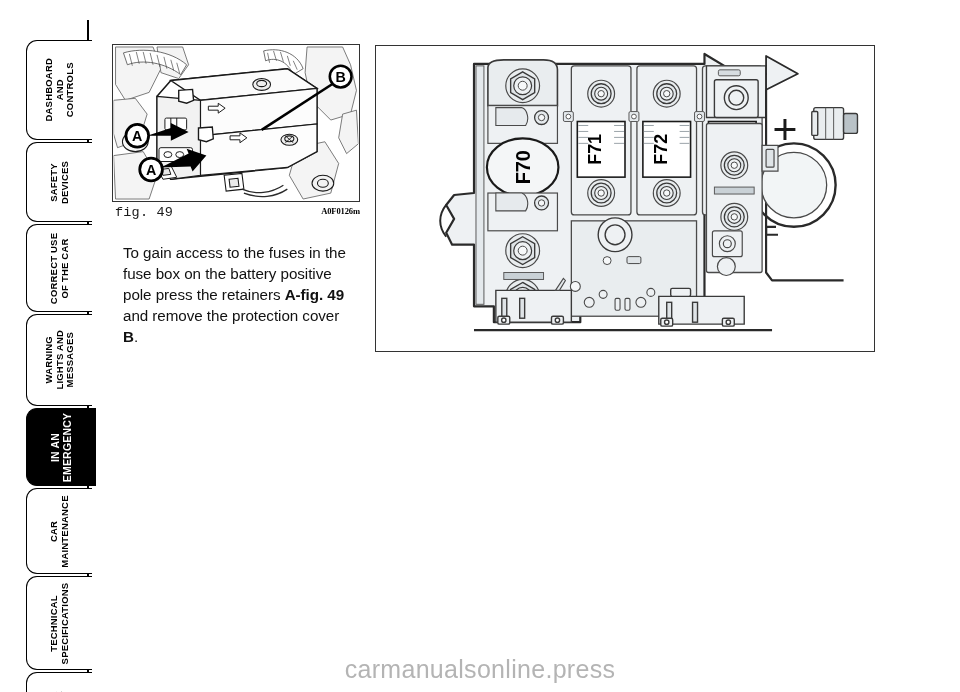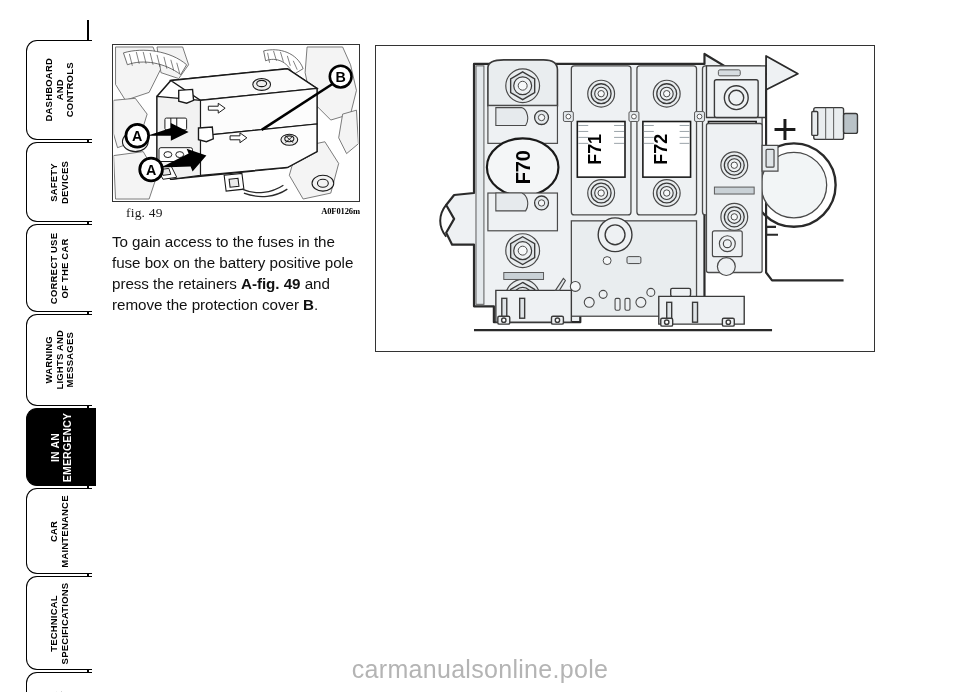--- a/index.html
+++ b/index.html
@@ -101,23 +101,23 @@
   }
   #fig49-svg { display: block; width: 100%; height: 100%; }
 
   .caption-row {
     position: relative;
     height: 20px;
     margin-top: 2px;
   }
   .fig-caption {
     position: absolute;
-    left: 14px;
+    left: 3px;
     top: 1px;
-    font-family: Liberation Serif, serif;
+    font-family: Liberation Mono, monospace;
     font-size: 13.5px;
     color: #1a1a1a;
     letter-spacing: 0.2px;
   }
   .fig-code {
     position: absolute;
     right: 0px;
     top: 2px;
     font-family: Liberation Serif, serif;
     font-weight: bold;
@@ -136,21 +136,21 @@
   h2.section-heading {
     margin: 0 0 7px 0;
     font-family: "Liberation Sans", sans-serif;
     font-weight: bold;
     font-size: 17.5px;
     line-height: 20px;
     color: #000;
     letter-spacing: 0.1px;
   }
   p.body-para {
-    margin: 0;
+    margin: 11px;
     font-family: "Liberation Sans", sans-serif;
     font-size: 15.2px;
     line-height: 21px;
     color: #111;
     letter-spacing: -0.05px;
   }
   p.body-para b { font-weight: bold; }
 
   
   #right-col {
@@ -629,15 +629,15 @@
 
           <line x1="98" y1="286" x2="398" y2="286" stroke="#2a2a2a" stroke-width="2.2"></line>
 
           <text x="147" y="122" text-anchor="middle" dominant-baseline="central" transform="rotate(-90 147 122)" font-family="Liberation Sans, sans-serif" font-size="20" font-weight="bold" fill="#000000">F70</text>
         </g>
       </svg>
     </div>
 
   </div>
 
-  <div id="watermark">carmanualsonline.pole</div>
+  <div id="watermark">carmanualsonline.press</div>
 
 </div>
 
 </body></html>

